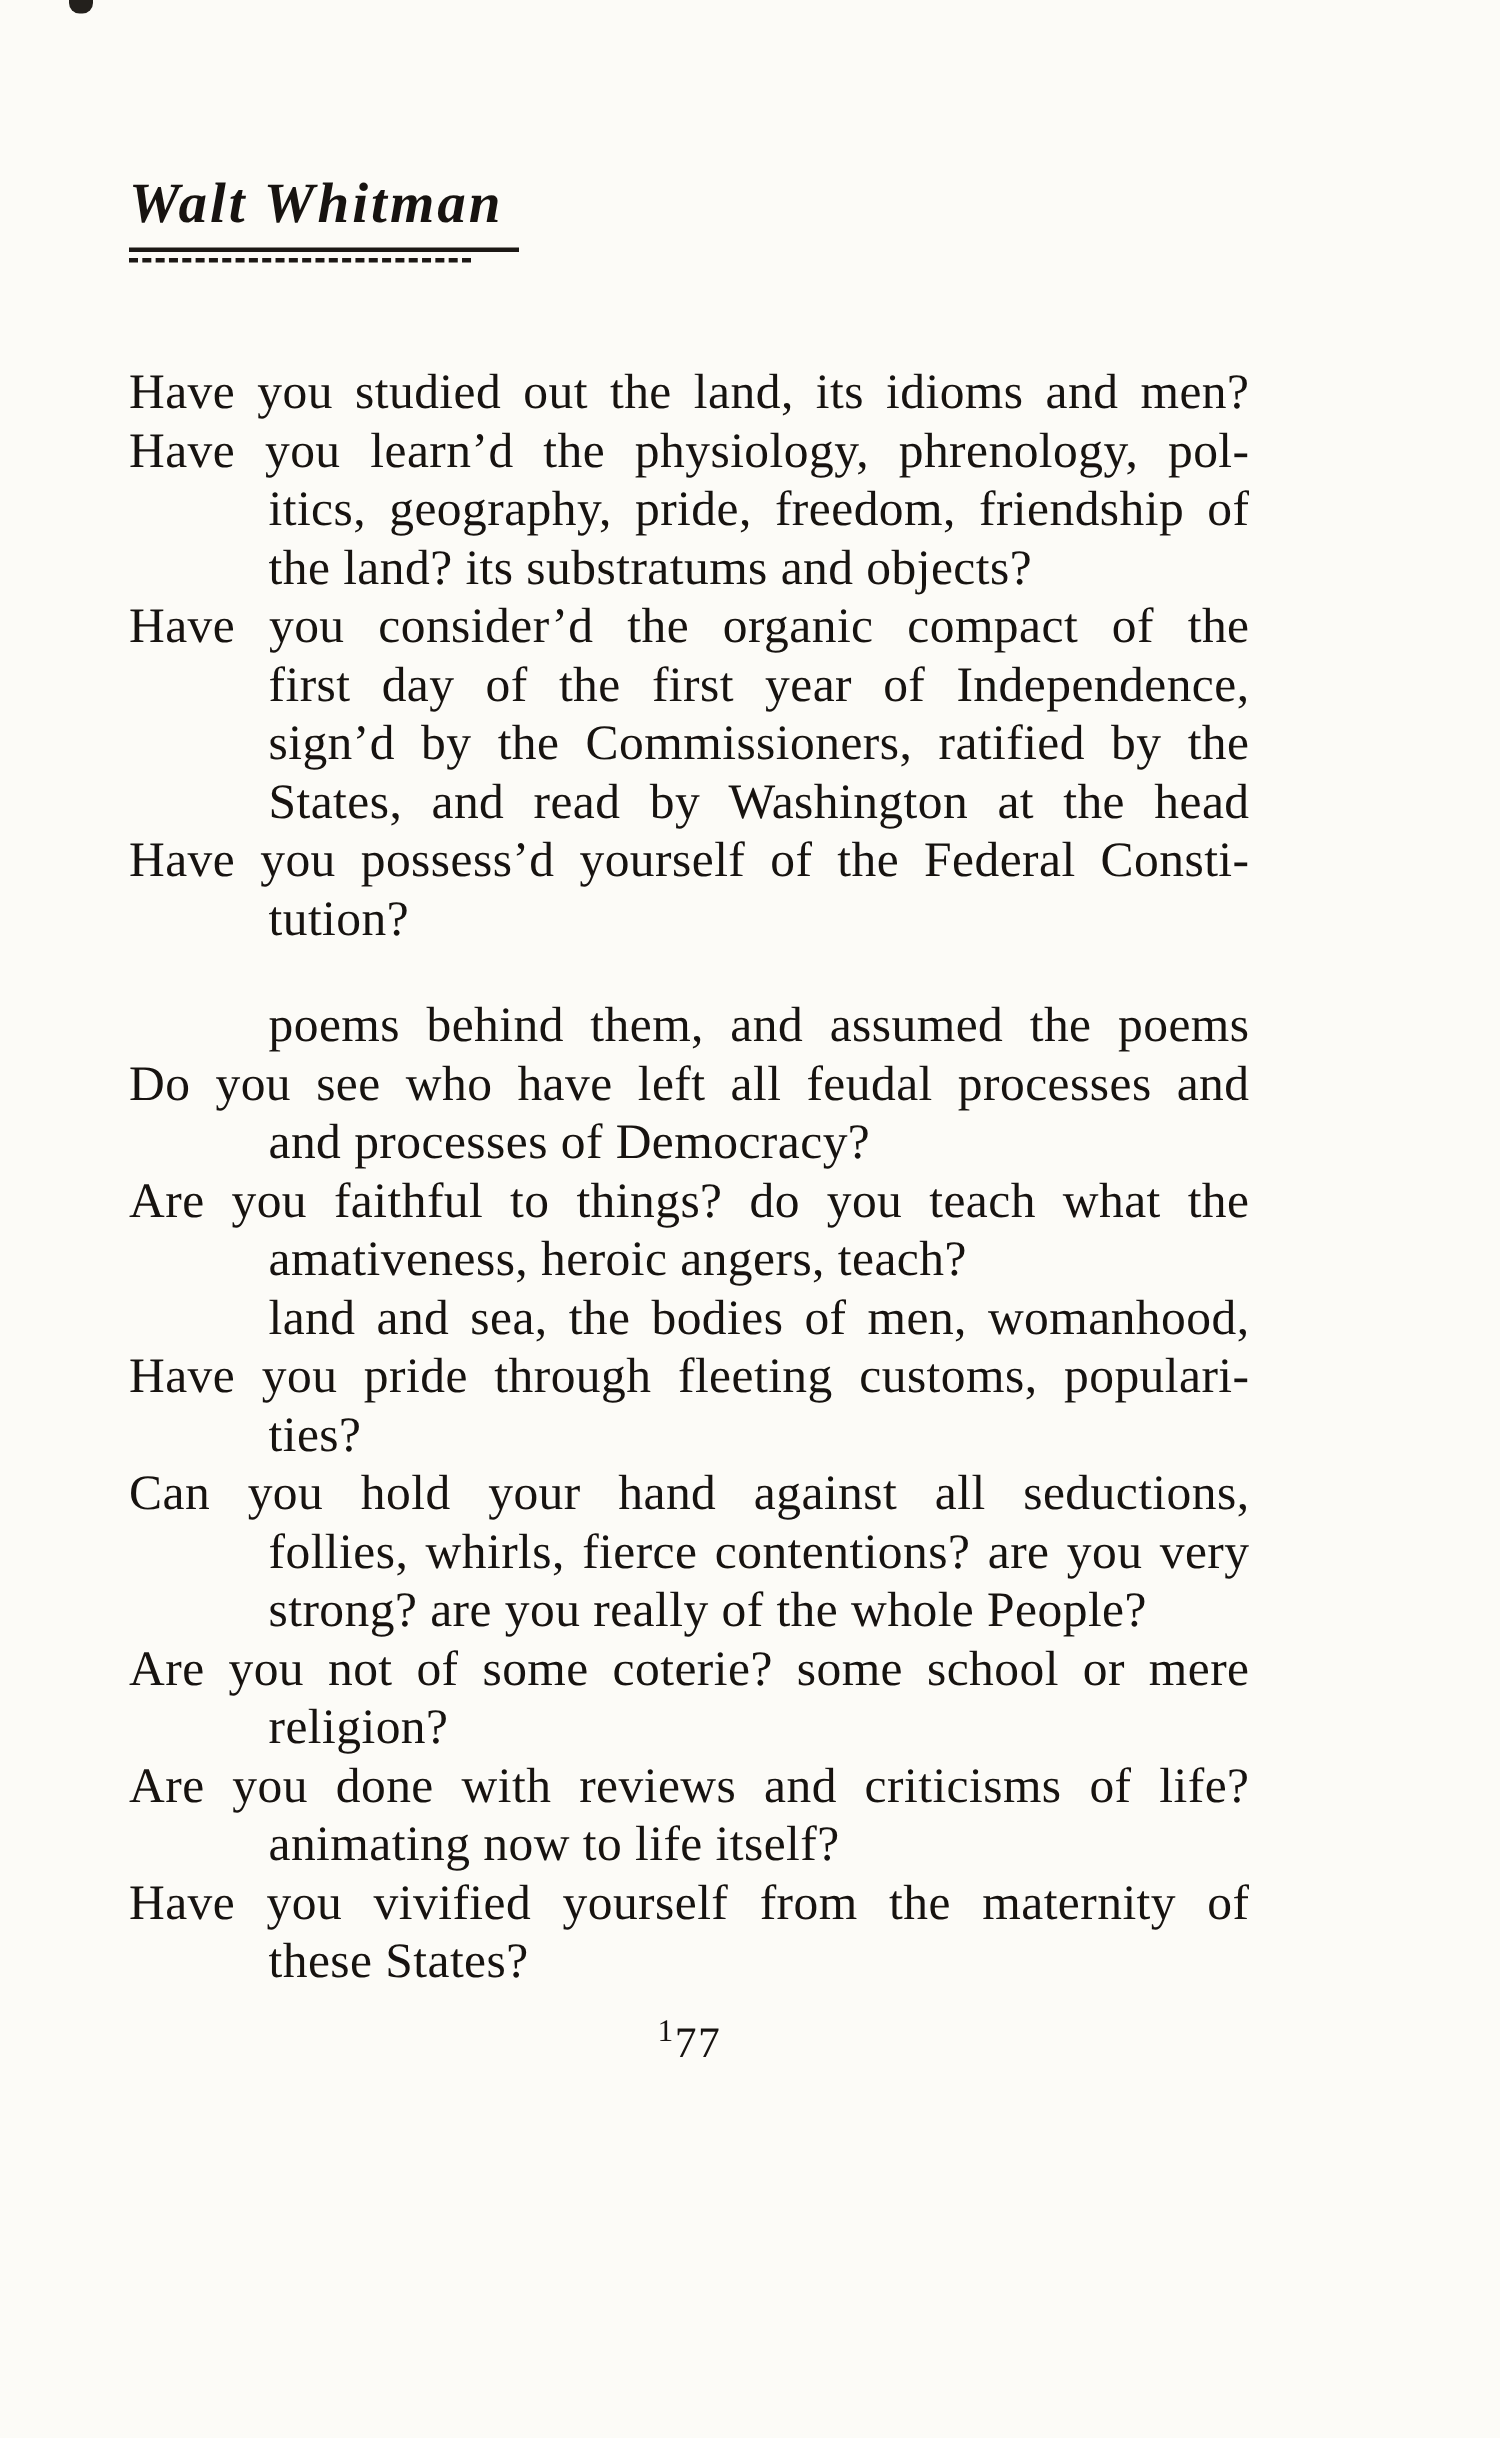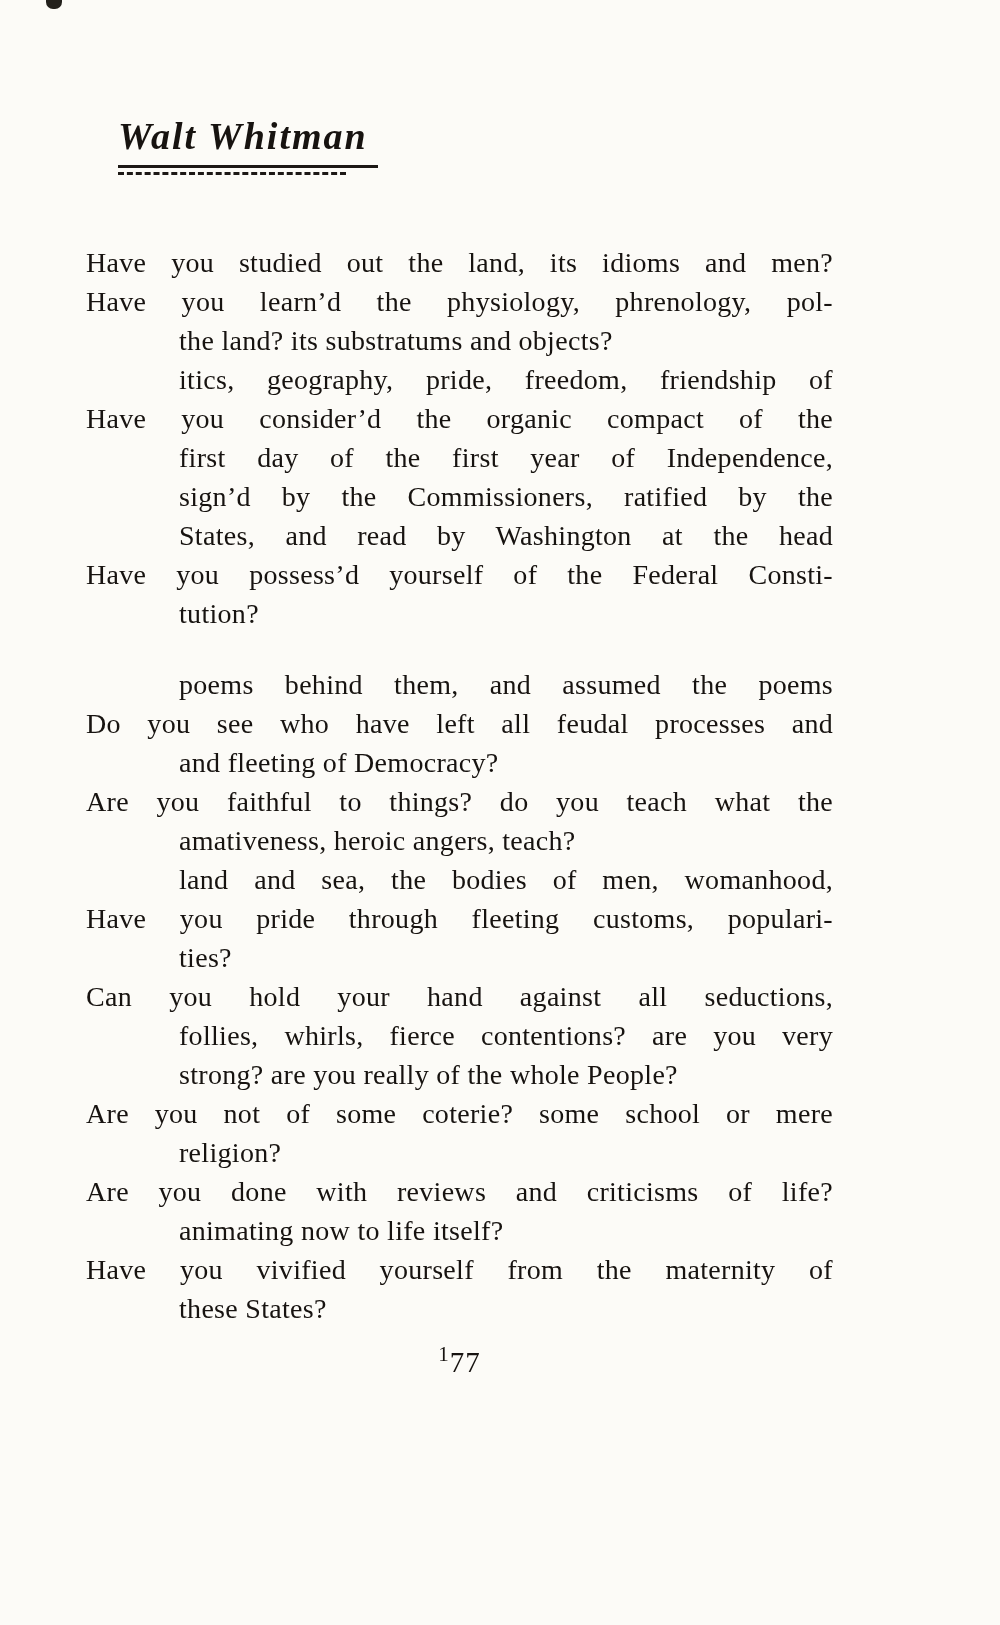--- a/index.html
+++ b/index.html
@@ -17,41 +17,41 @@
   .scan-speck {
     position: absolute;
     top: 0; left: 46px;
     width: 16px; height: 9px;
     background: #23201c;
     border-radius: 0 0 7px 7px;
   }
   .content {
     padding: 116px 167px 0 86px;
   }
-  .header-wrap { display: inline-block; margin-left: 32px; }
+  .header-wrap { display: inline-block; }
   .author {
     display: inline-block;
     font-style: italic;
     font-weight: 600;
     font-size: 38px;
     line-height: 1.1;
     letter-spacing: 2px;
     padding-bottom: 7px;
     padding-right: 10px;
     border-bottom: 3px solid #1c1815;
   }
   .rule-dashed {
     width: 228px;
     height: 0;
     border-bottom: 3px dashed #1c1815;
     margin-top: 4px;
   }
   .poem {
     margin-top: 68px;
-    font-size: 28px;
+    font-size: 33px;
     line-height: 39px;
     letter-spacing: 0.3px;
   }
   .stanza + .stanza { margin-top: 32px; }
   .line { text-align: left; }
   .line.j {
     text-align: justify;
     text-align-last: justify;
   }
   .line.l1 { padding-left: 93px; }
@@ -77,34 +77,34 @@
     <div class="header-wrap">
       <h1 class="author">Walt Whitman</h1>
       <div class="rule-dashed"></div>
     </div>
 
     <div class="poem">
 
       <div class="stanza">
         <div class="line l0 j">Have you studied out the land, its idioms and men?</div>
         <div class="line l0 j">Have you learn’d the physiology, phrenology, pol-</div>
+        <div class="line l1 j">itics, geography, pride, freedom, friendship of</div>
         <div class="line l1">the land? its substratums and objects?</div>
-        <div class="line l1 j">itics, geography, pride, freedom, friendship of</div>
         <div class="line l0 j">Have you consider’d the organic compact of the</div>
         <div class="line l1 j">first day of the first year of Independence,</div>
         <div class="line l1 j">sign’d by the Commissioners, ratified by the</div>
         <div class="line l1 j">States, and read by Washington at the head</div>
         <div class="line l0 j">Have you possess’d yourself of the Federal Consti-</div>
         <div class="line l1">tution?</div>
       </div>
 
       <div class="stanza">
         <div class="line l1 j">poems behind them, and assumed the poems</div>
         <div class="line l0 j">Do you see who have left all feudal processes and</div>
-        <div class="line l1">and fleeting of Democracy?</div>
+        <div class="line l1">and processes of Democracy?</div>
         <div class="line l0 j">Are you faithful to things? do you teach what the</div>
         <div class="line l1">amativeness, heroic angers, teach?</div>
         <div class="line l1 j">land and sea, the bodies of men, womanhood,</div>
         <div class="line l0 j">Have you pride through fleeting customs, populari-</div>
         <div class="line l1">ties?</div>
         <div class="line l0 j">Can you hold your hand against all seductions,</div>
         <div class="line l1 j">follies, whirls, fierce contentions? are you very</div>
         <div class="line l1">strong? are you really of the whole People?</div>
         <div class="line l0 j">Are you not of some coterie? some school or mere</div>
         <div class="line l1">religion?</div>

